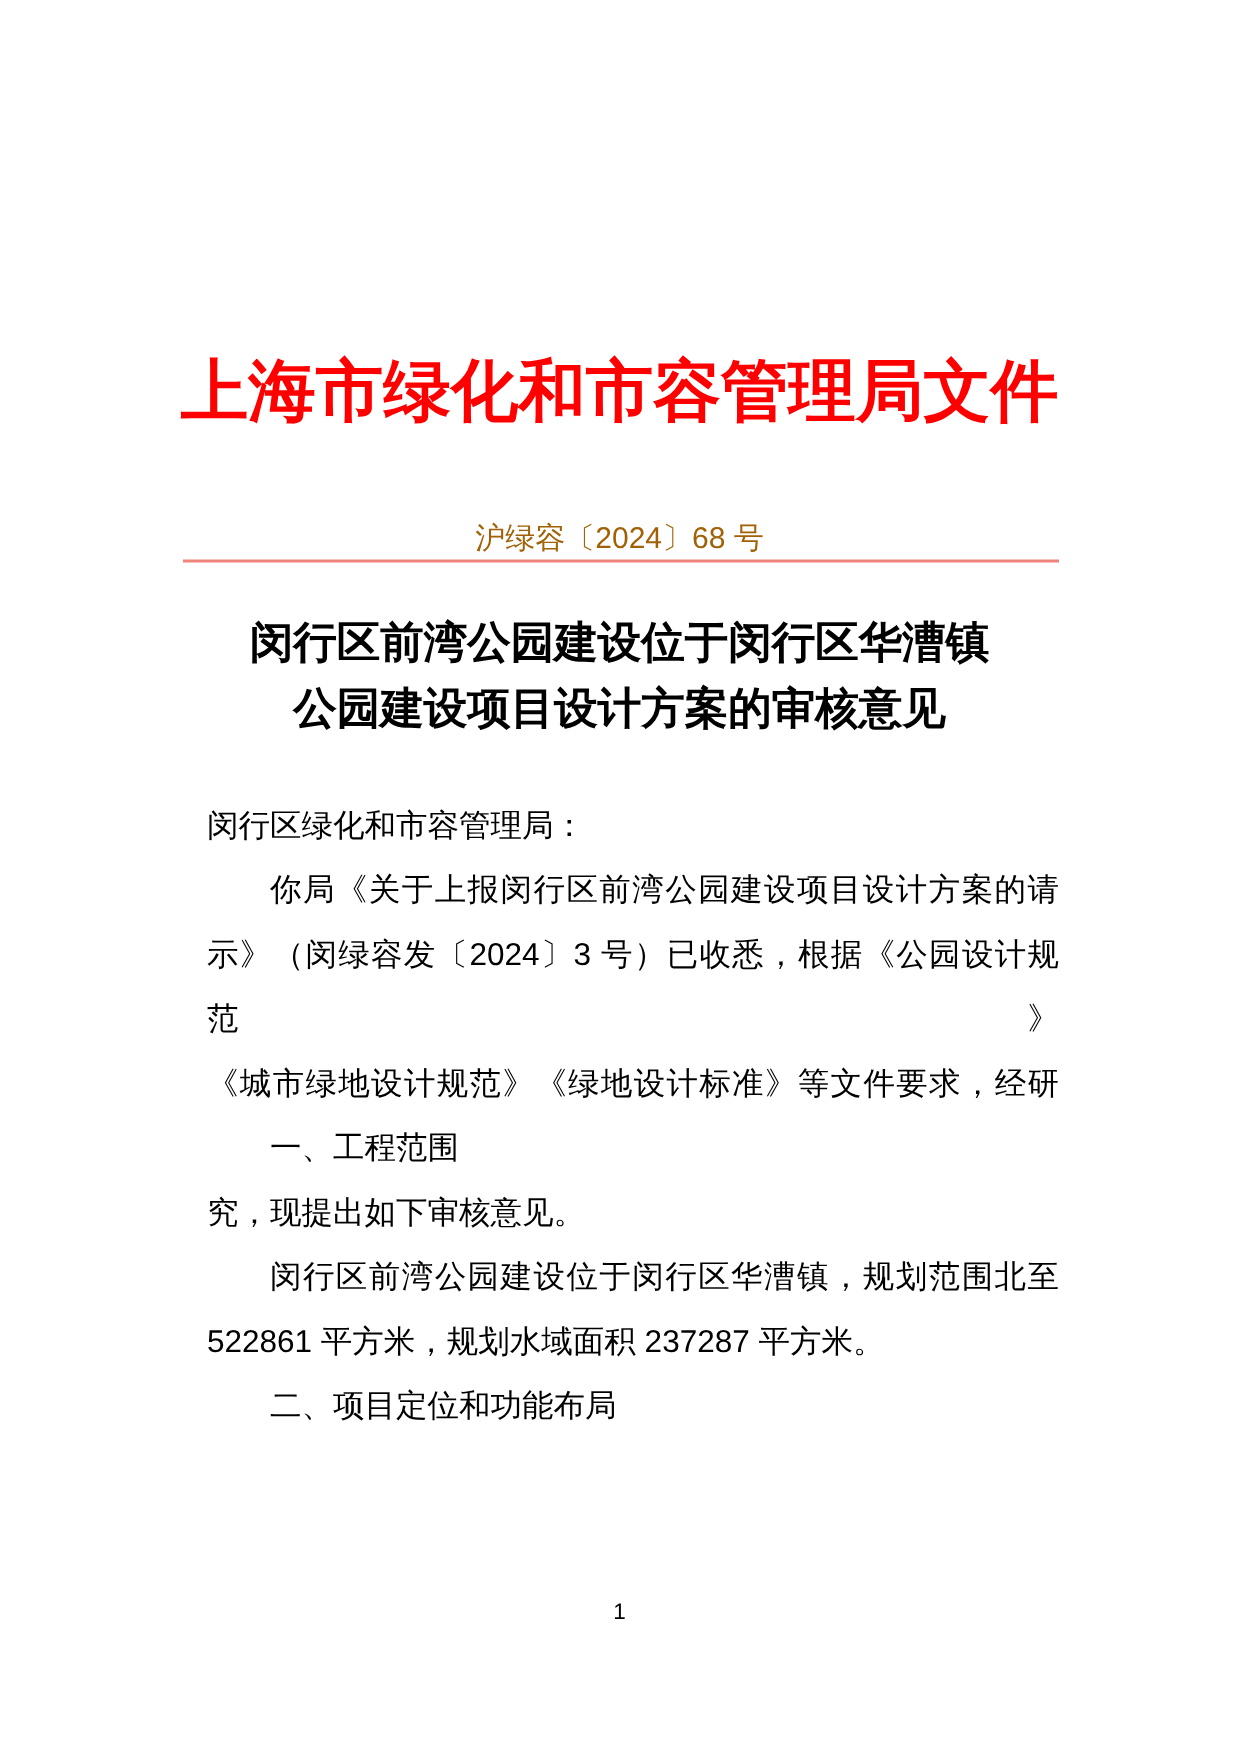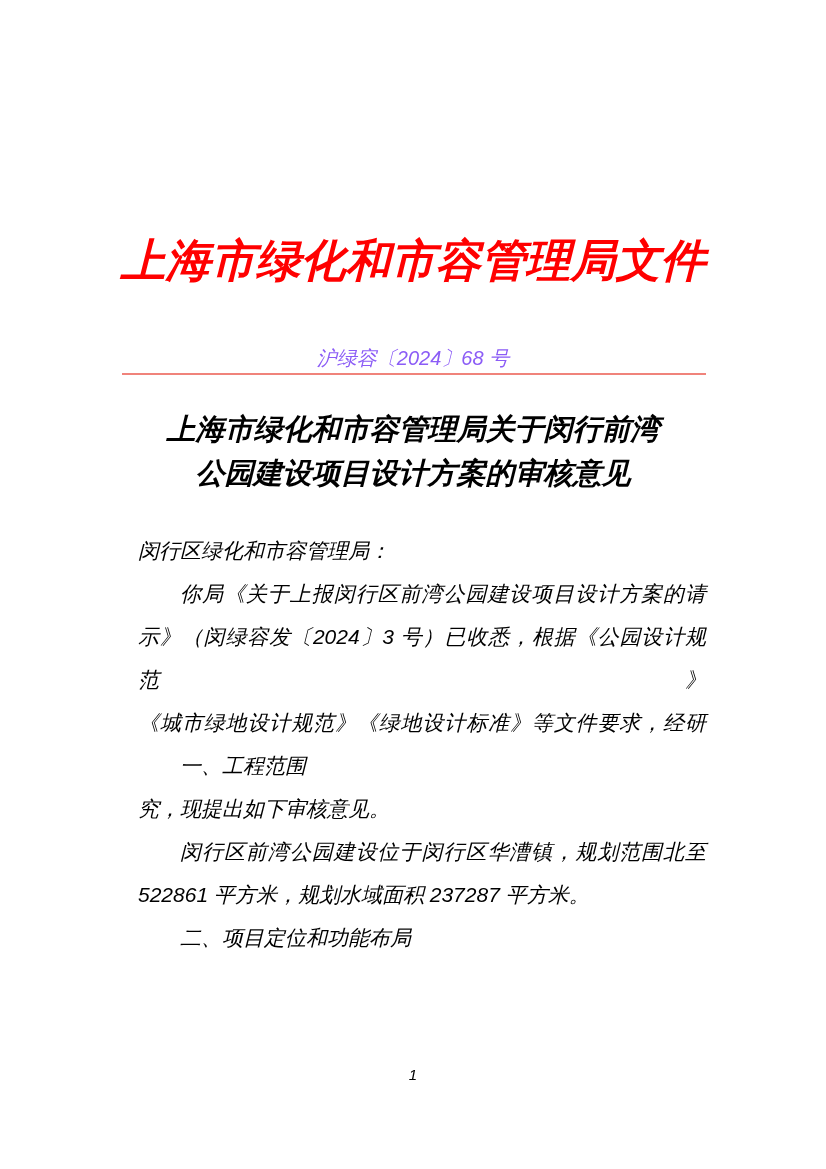--- a/index.html
+++ b/index.html
@@ -8,21 +8,20 @@
     font-family: "Liberation Sans", sans-serif;
     color: #000000;
   }
   .page {
     position: relative;
     width: 826px;
     height: 1169px;
     margin: 0 auto;
     background: #ffffff;
     overflow: hidden;
-    font-style: italic;
   }
   
   .banner {
     position: absolute;
     top: 231px;
     left: 0;
     width: 100%;
     text-align: center;
     font-size: 45px;
     font-weight: 800;
@@ -31,21 +30,21 @@
     white-space: nowrap;
   }
   
   .docnum {
     position: absolute;
     top: 345px;
     left: 0;
     width: 100%;
     text-align: center;
     font-size: 20px;
-    color: #8b5cf6;
+    color: #a16207;
     white-space: nowrap;
   }
   
   .divider {
     position: absolute;
     top: 373px;
     left: 122px;
     width: 584px;
     height: 2px;
     background: #f0837b;
@@ -102,21 +101,21 @@
 
 <div class="page">
 
   <div class="banner">上海市绿化和市容管理局文件</div>
 
   <div class="docnum">沪绿容〔2024〕68 号</div>
 
   <div class="divider"></div>
 
   <div class="title">
-    <div class="title-line">上海市绿化和市容管理局关于闵行前湾</div>
+    <div class="title-line">闵行区前湾公园建设位于闵行区华漕镇</div>
     <div class="title-line">公园建设项目设计方案的审核意见</div>
   </div>
 
   <div class="body-block">
     <div class="line">闵行区绿化和市容管理局：</div>
     <div class="line indent fill">你局《关于上报闵行区前湾公园建设项目设计方案的请</div>
     <div class="line fill">示》（闵绿容发〔2024〕3 号）已收悉，根据《公园设计规范》</div>
     <div class="line fill">《城市绿地设计规范》《绿地设计标准》等文件要求，经研</div>
     <div class="line indent">一、工程范围</div>
     <div class="line">究，现提出如下审核意见。</div>

